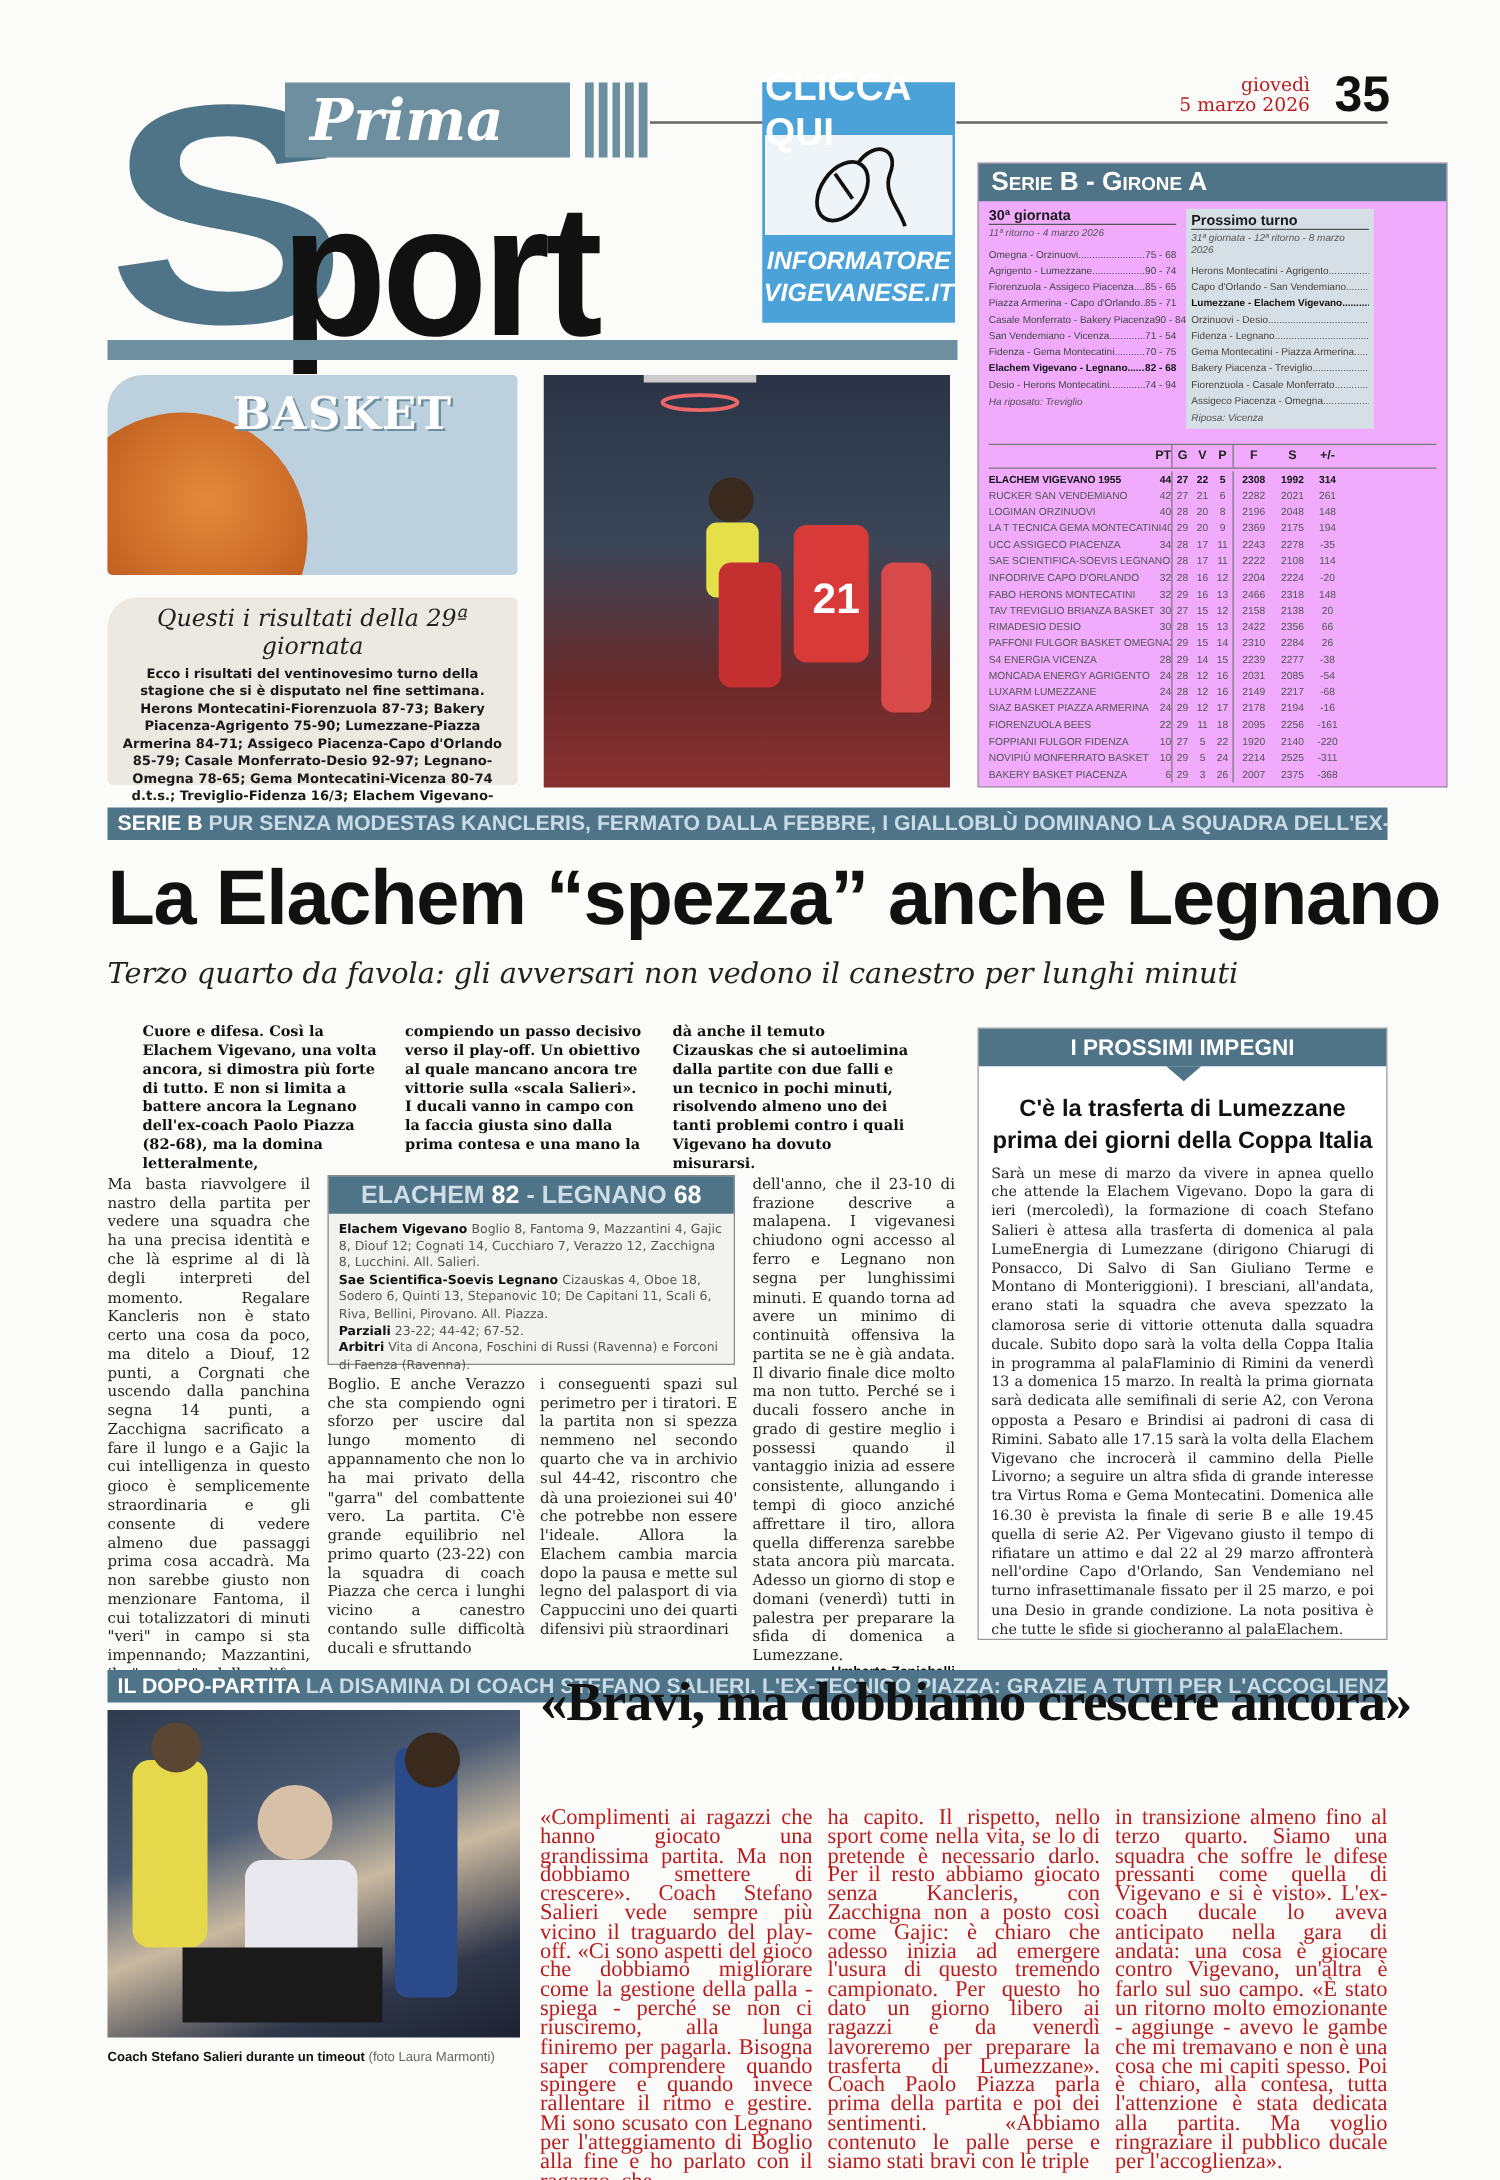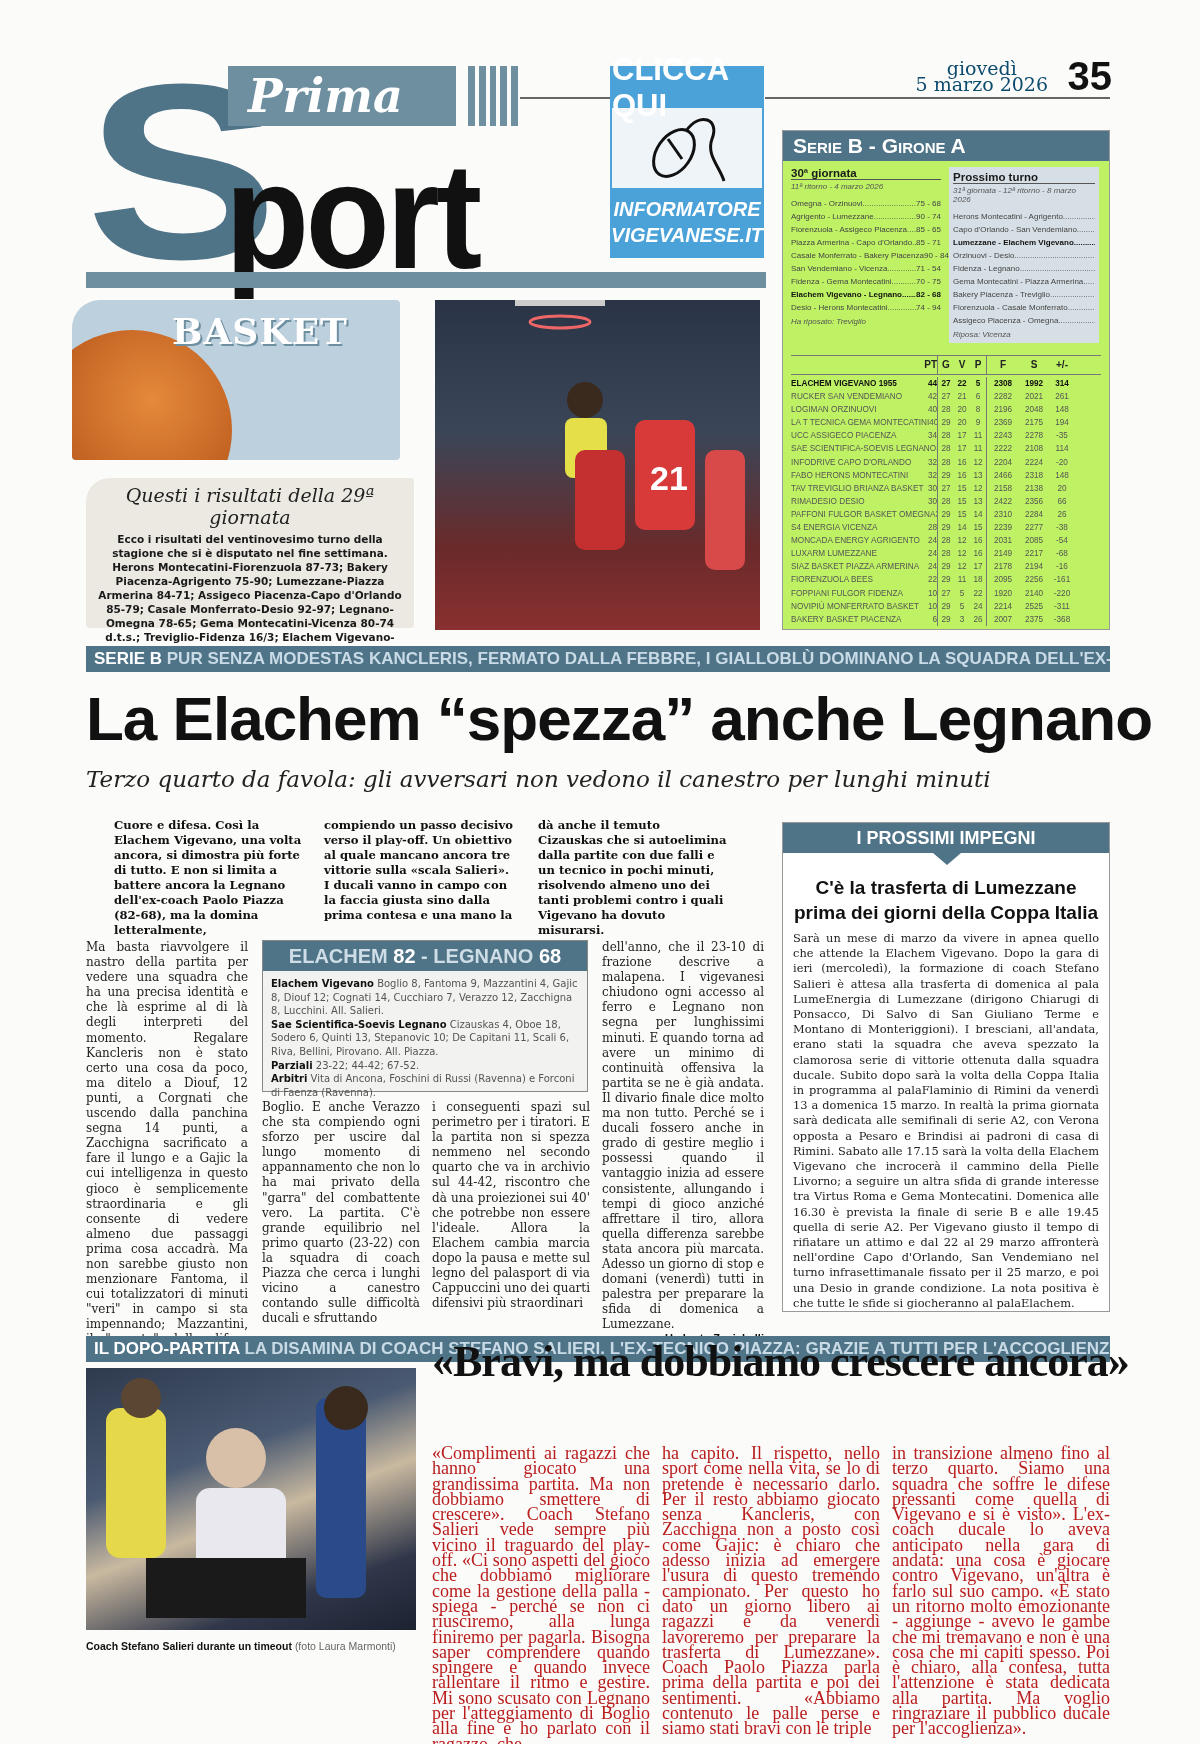--- a/index.html
+++ b/index.html
@@ -17,35 +17,35 @@
   .port { left: 225px; top: 146px; font-family: "Liberation Sans", sans-serif; font-weight: 900; font-size: 150px; line-height: 140px; color: #111; letter-spacing: -4px; transform: scaleX(0.92); transform-origin:left top; }
   .mast-line { left: 520px; top: 97px; width: 90px; height: 2px; background: #666; }
   .mast-line2 { left: 765px; top: 97px; width: 345px; height: 2px; background: #666; }
   .mast-band { left: 86px; top: 272px; width: 680px; height: 16px; background: #6e8fa0; }
 
   .ad { left: 610px; top: 66px; width: 154px; height: 192px; background: var(--blue); border: 2px solid var(--blue); }
   .ad-top { height: 40px; display:flex; align-items:center; justify-content:center; font-family: "Liberation Sans", sans-serif; font-weight: bold; font-size: 31px; color:#fff; }
   .ad-mid { height: 80px; background: #eef4f8; display:flex; align-items:center; justify-content:center; }
   .ad-bot { height: 68px; display:flex; flex-direction:column; align-items:center; justify-content:center; font-family: "Liberation Sans", sans-serif; font-weight: bold; font-style: italic; font-size: 20px; color:#fff; line-height: 26px; }
 
-  .date-block { right: 90px; top: 60px; text-align: center; font-size: 19px; line-height: 16px; color:#0c4a6e; padding-right: 62px; }
+  .date-block { right: 90px; top: 60px; text-align: right; font-size: 15px; line-height: 16px; color:#b91c1c; padding-right: 62px; }
   .page-num { right: 88px; top: 54px; font-family: "Liberation Sans", sans-serif; font-weight: 900; font-size: 40px; color:#111; }
 
   
-  .basket-box { left: 72px; top: 300px; width: 328px; height: 160px; background: #bcd0de; border-radius: 28px 4px 4px 4px; overflow:hidden; }
+  .basket-box { left: 86px; top: 300px; width: 328px; height: 160px; background: #bcd0de; border-radius: 28px 4px 4px 4px; overflow:hidden; }
   .ball { left: -40px; top: 30px; width: 200px; height: 200px; border-radius: 50%; background: radial-gradient(circle at 60% 35%, #e58a3c, #b8561a 70%); }
   .basket-label { left: 100px; top: 10px; font-family: "DejaVu Serif", serif; font-weight: bold; font-size: 36px; color:#fff; text-shadow: 2px 2px 0 #6e8fa0; letter-spacing: 1px; }
   .results-box { left: 86px; top: 478px; width: 328px; height: 150px; background: #ece9e2; border-radius: 24px 4px 4px 4px; padding: 6px 10px; text-align:center; }
   .results-title { font-family: "DejaVu Serif", serif; font-style: italic; font-size: 19px; color:#222; margin-bottom: 4px; }
   .results-body { font-family: "DejaVu Sans", sans-serif; font-weight: bold; font-size: 10.5px; line-height: 14px; color:#1a1a1a; }
 
   .photo1 { left: 435px; top: 300px; width: 325px; height: 330px; background: linear-gradient(180deg,#2a3446 0%, #3a4658 40%, #6a2a2a 75%, #8a3030 100%); overflow:hidden; }
 
   
-  .standings { left: 782px; top: 130px; width: 328px; height: 500px; border: 1px solid #999; background:#bef264; }
+  .standings { left: 782px; top: 130px; width: 376px; height: 500px; border: 1px solid #999; background:#f0abfc; }
   .st-head { height: 30px; background: var(--steel); color:#fff; font-family:"Liberation Sans", sans-serif; font-weight: bold; font-size: 21px; padding-left: 10px; line-height: 30px; font-variant: small-caps; }
   .st-cols { display:flex; padding: 6px 8px 0 8px; gap: 8px; }
   .st-left { width: 150px; }
   .st-right { width: 150px; background: #d6dfe5; padding: 4px 4px; }
   .st-sub-title { font-family:"Liberation Sans", sans-serif; font-weight:bold; font-size: 11.5px; border-bottom: 1px solid #555; }
   .st-sub-date { font-family:"Liberation Sans", sans-serif; font-style: italic; font-size: 8px; color:#555; margin: 2px 0 6px; }
   .st-row { font-family:"Liberation Sans", sans-serif; font-size: 8px; line-height: 13px; color:#444; display:flex; justify-content:space-between; white-space:nowrap; }
   .st-row.bold { font-weight: bold; color:#111; }
   .st-row .dots { flex:1; overflow:hidden; }
   .st-note { font-family:"Liberation Sans", sans-serif; font-size: 8px; font-style: italic; color:#555; margin-top: 3px; }

